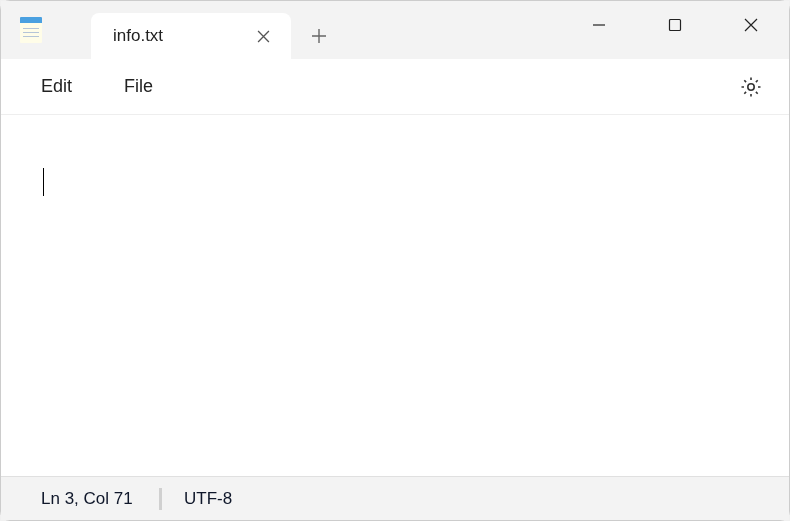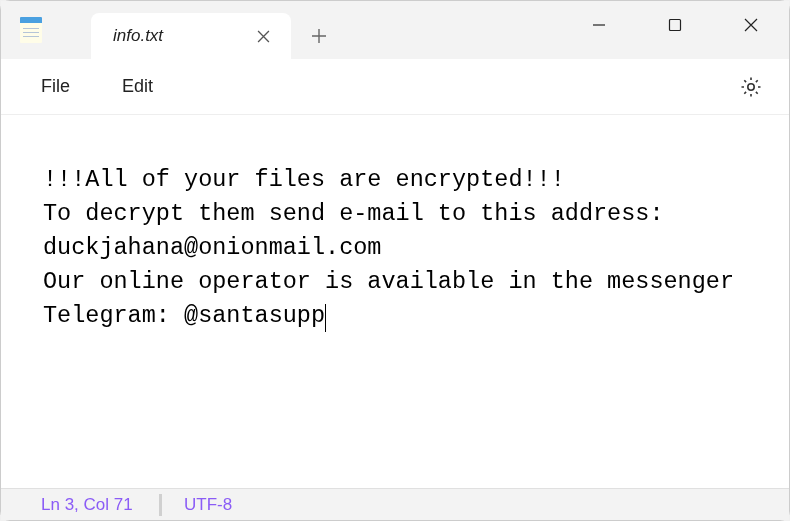--- a/index.html
+++ b/index.html
@@ -74,21 +74,20 @@
   min-width: 200px;
   background: #fff;
   border-radius: 8px 8px 0 0;
   display: flex;
   align-items: center;
   padding: 0 14px 0 22px;
   gap: 10px;
   font-size: 17px;
   color: #222;
   position: relative;
-  font-style: italic;
 }
 .tab-close {
   margin-left: auto;
   width: 28px;
   height: 28px;
   display: flex;
   align-items: center;
   justify-content: center;
   border-radius: 4px;
   color: #555;
@@ -160,27 +159,27 @@
 .caret {
   display: inline-block;
   width: 1px;
   height: 28px;
   background: #000;
   vertical-align: text-bottom;
   position: relative;
   top: 3px;
 }
 .statusbar {
-  height: 32px;
+  height: 44px;
   background: #f3f3f3;
   border-top: 1px solid #e0e0e0;
   display: flex;
   align-items: center;
   font-size: 17px;
-  color: #8b5cf6;
+  color: #0f172a;
   padding: 0 18px;
 }
 .status-seg {
   padding: 0 22px;
   height: 26px;
   display: flex;
   align-items: center;
 }
 .status-sep {
   width: 1px;
@@ -230,33 +229,31 @@
       </div>
       <div class="win-btn">
         <svg width="14" height="14" viewBox="0 0 14 14">
             <path d="M1 1 L13 13 M13 1 L1 13" stroke="#222" stroke-width="1.2" fill="none"></path>
           </svg>
       </div>
     </div>
   </div>
 
   <div class="menubar">
+    <div class="menu-item">Edit</div>
     <div class="menu-item">File</div>
-    <div class="menu-item">Edit</div>
     <div class="settings-btn">
       <svg width="24" height="24" viewBox="0 0 24 24" fill="none" stroke="#333" stroke-width="1.6">
         <circle cx="12" cy="12" r="3.2"></circle>
         <path d="M12 2.5v2.5M12 19v2.5M21.5 12h-2.5M5 12H2.5M18.7 5.3l-1.8 1.8M7.1 16.9l-1.8 1.8M18.7 18.7l-1.8-1.8M7.1 7.1 5.3 5.3"></path>
       </svg>
     </div>
   </div>
 
-  <div class="editor"><span>!!!All of your files are encrypted!!!
-To decrypt them send e-mail to this address: duckjahana@onionmail.com
-Our online operator is available in the messenger Telegram: @santasupp</span><span class="caret"></span></div>
+  <div class="editor"><span class="caret"></span></div>
 
   <div class="statusbar">
     <div class="status-seg status-pos">Ln 3, Col 71</div>
     <div class="status-sep"></div>
     <div class="status-sep"></div>
     <div class="status-sep"></div>
     <div class="status-seg">UTF-8</div>
   </div>
 
 </div>

